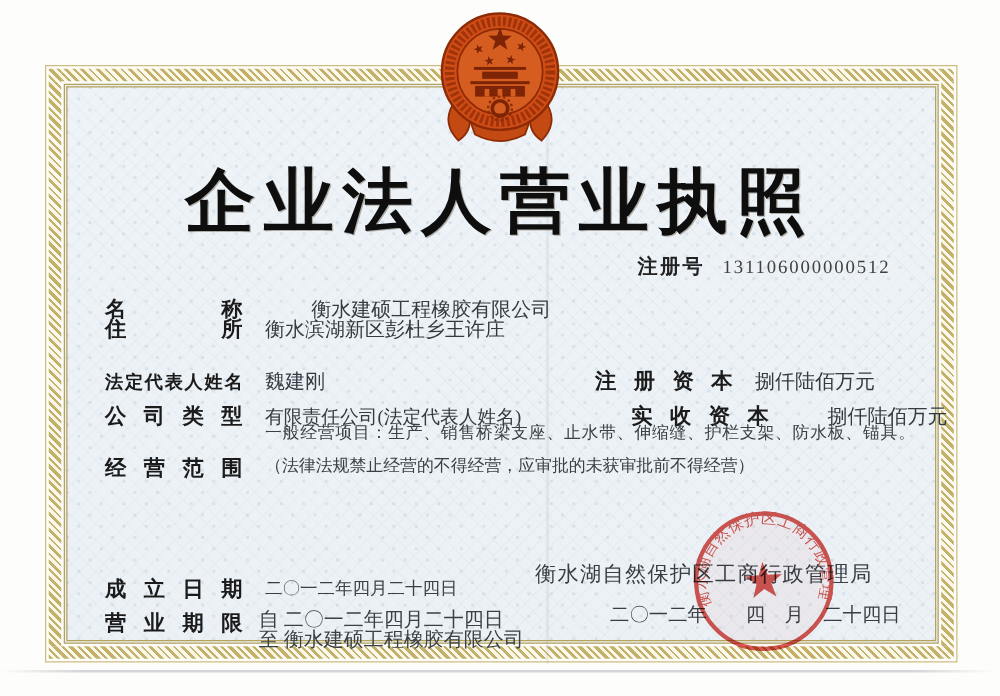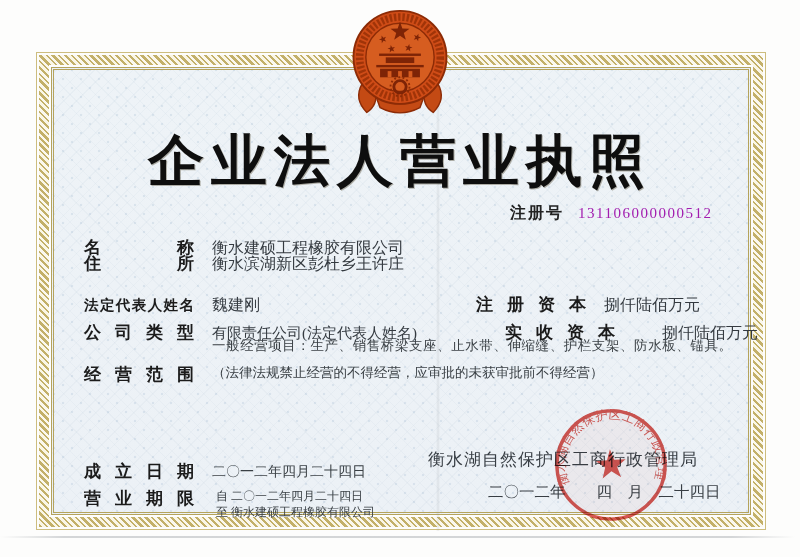--- a/index.html
+++ b/index.html
@@ -28,41 +28,41 @@
   .emblem{position:absolute;left:336px;top:8px;width:128px;height:112px;z-index:3;}
 
   
   .title{position:absolute;left:0;top:124px;width:800px;text-align:center;z-index:2;
     font-family:"Liberation Sans",sans-serif;font-weight:900;font-size:56px;letter-spacing:7px;
     color:#0e0e0e;text-shadow:1px 1px 0 rgba(60,50,20,.35);white-space:nowrap;}
 
   
   .regline{position:absolute;left:510px;top:203px;z-index:2;white-space:nowrap;}
   .regline .reg-label{font-family:"Liberation Sans",sans-serif;font-weight:700;font-size:16px;color:#222;letter-spacing:2px;}
-  .regline .reg-num{margin-left:14px;font-size:15px;color:#a21caf;letter-spacing:1.5px;}
+  .regline .reg-num{margin-left:14px;font-size:15px;color:#404040;letter-spacing:1.5px;}
 
   
   .fields{position:absolute;left:84px;top:236px;width:650px;z-index:2;}
   .row{position:absolute;left:0;display:flex;align-items:baseline;white-space:nowrap;}
   .lbl{display:inline-block;width:110px;flex:0 0 110px;font-family:"Liberation Sans",sans-serif;
     font-weight:700;font-size:17px;color:#1b1b1b;text-align:justify;text-align-last:justify;}
   .lbl-sm{font-size:14.5px;}
   .val{margin-left:18px;font-size:16px;color:#343a40;}
   .left-part{display:flex;align-items:baseline;width:392px;flex:0 0 392px;}
-  .row-name{top:0;} .row-addr{top:16px;} .row-legal{top:57px;} .row-type{top:85px;gap:29px;} .row-scope{top:96px;align-items:flex-end;}
+  .row-name{top:0;gap:37px;} .row-addr{top:16px;} .row-legal{top:57px;} .row-type{top:85px;gap:29px;} .row-scope{top:96px;align-items:flex-end;}
   .row-type .left-part .val{font-size:15px;}
   .scope-val{margin-left:18px;width:520px;font-size:13.5px;line-height:27px;color:#3a4045;
     white-space:normal;text-align:justify;}
 
   
   .footer-left{position:absolute;left:84px;top:462px;z-index:2;}
   .f-row{display:flex;align-items:flex-start;white-space:nowrap;margin-bottom:7px;}
   .f-row .lbl{line-height:20px;}
   .f-val{margin-left:18px;font-size:14px;color:#3a4045;line-height:20px;text-align:right;}
-  .term-lines{margin-left:22px;font-size:12px;color:#3a4045;line-height:15.5px;}
+  .term-lines{margin-left:13px;font-size:16px;color:#3a4045;line-height:15.5px;}
 
   
   .footer-right{position:absolute;left:428px;top:448px;width:340px;z-index:2;}
   .authority{font-size:17px;color:#383e44;letter-spacing:1px;white-space:nowrap;}
   .issue-date{margin-top:11px;padding-left:60px;font-size:15.5px;color:#383e44;white-space:nowrap;}
 
   
   .seal{position:absolute;left:552px;top:406px;width:118px;height:118px;z-index:4;
     mix-blend-mode:multiply;opacity:.88;transform:rotate(-4deg);}
 </style>

